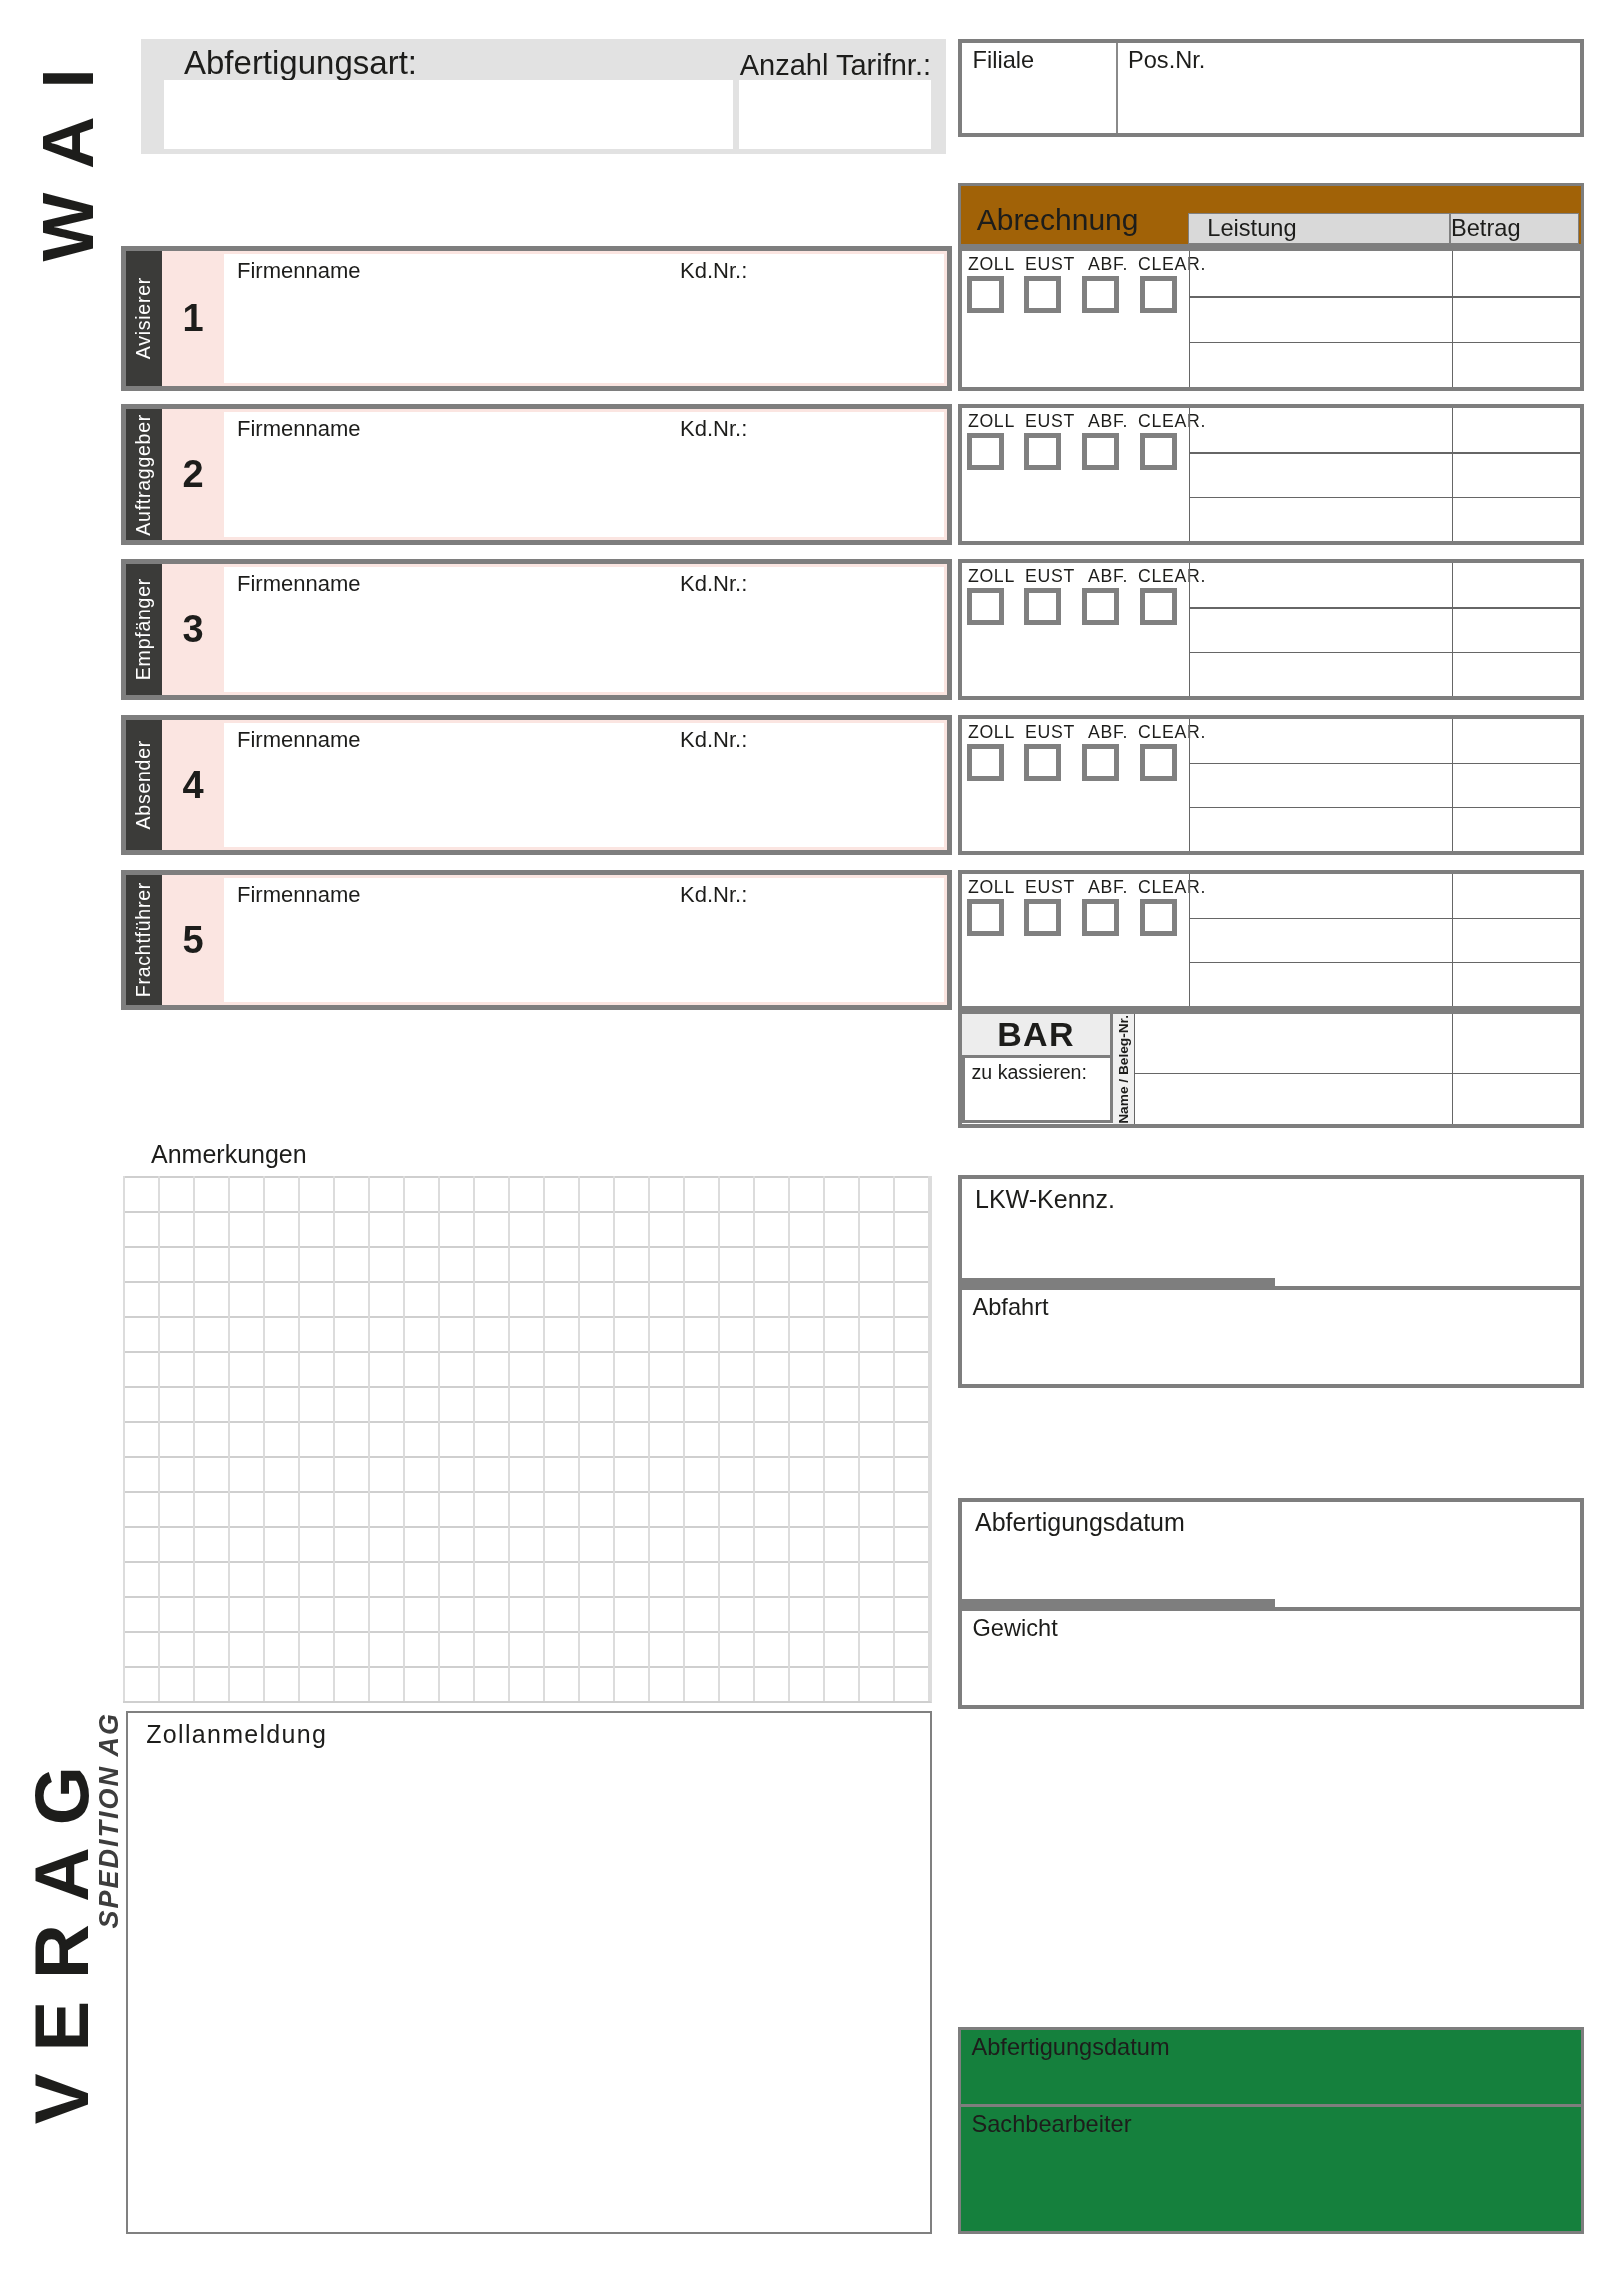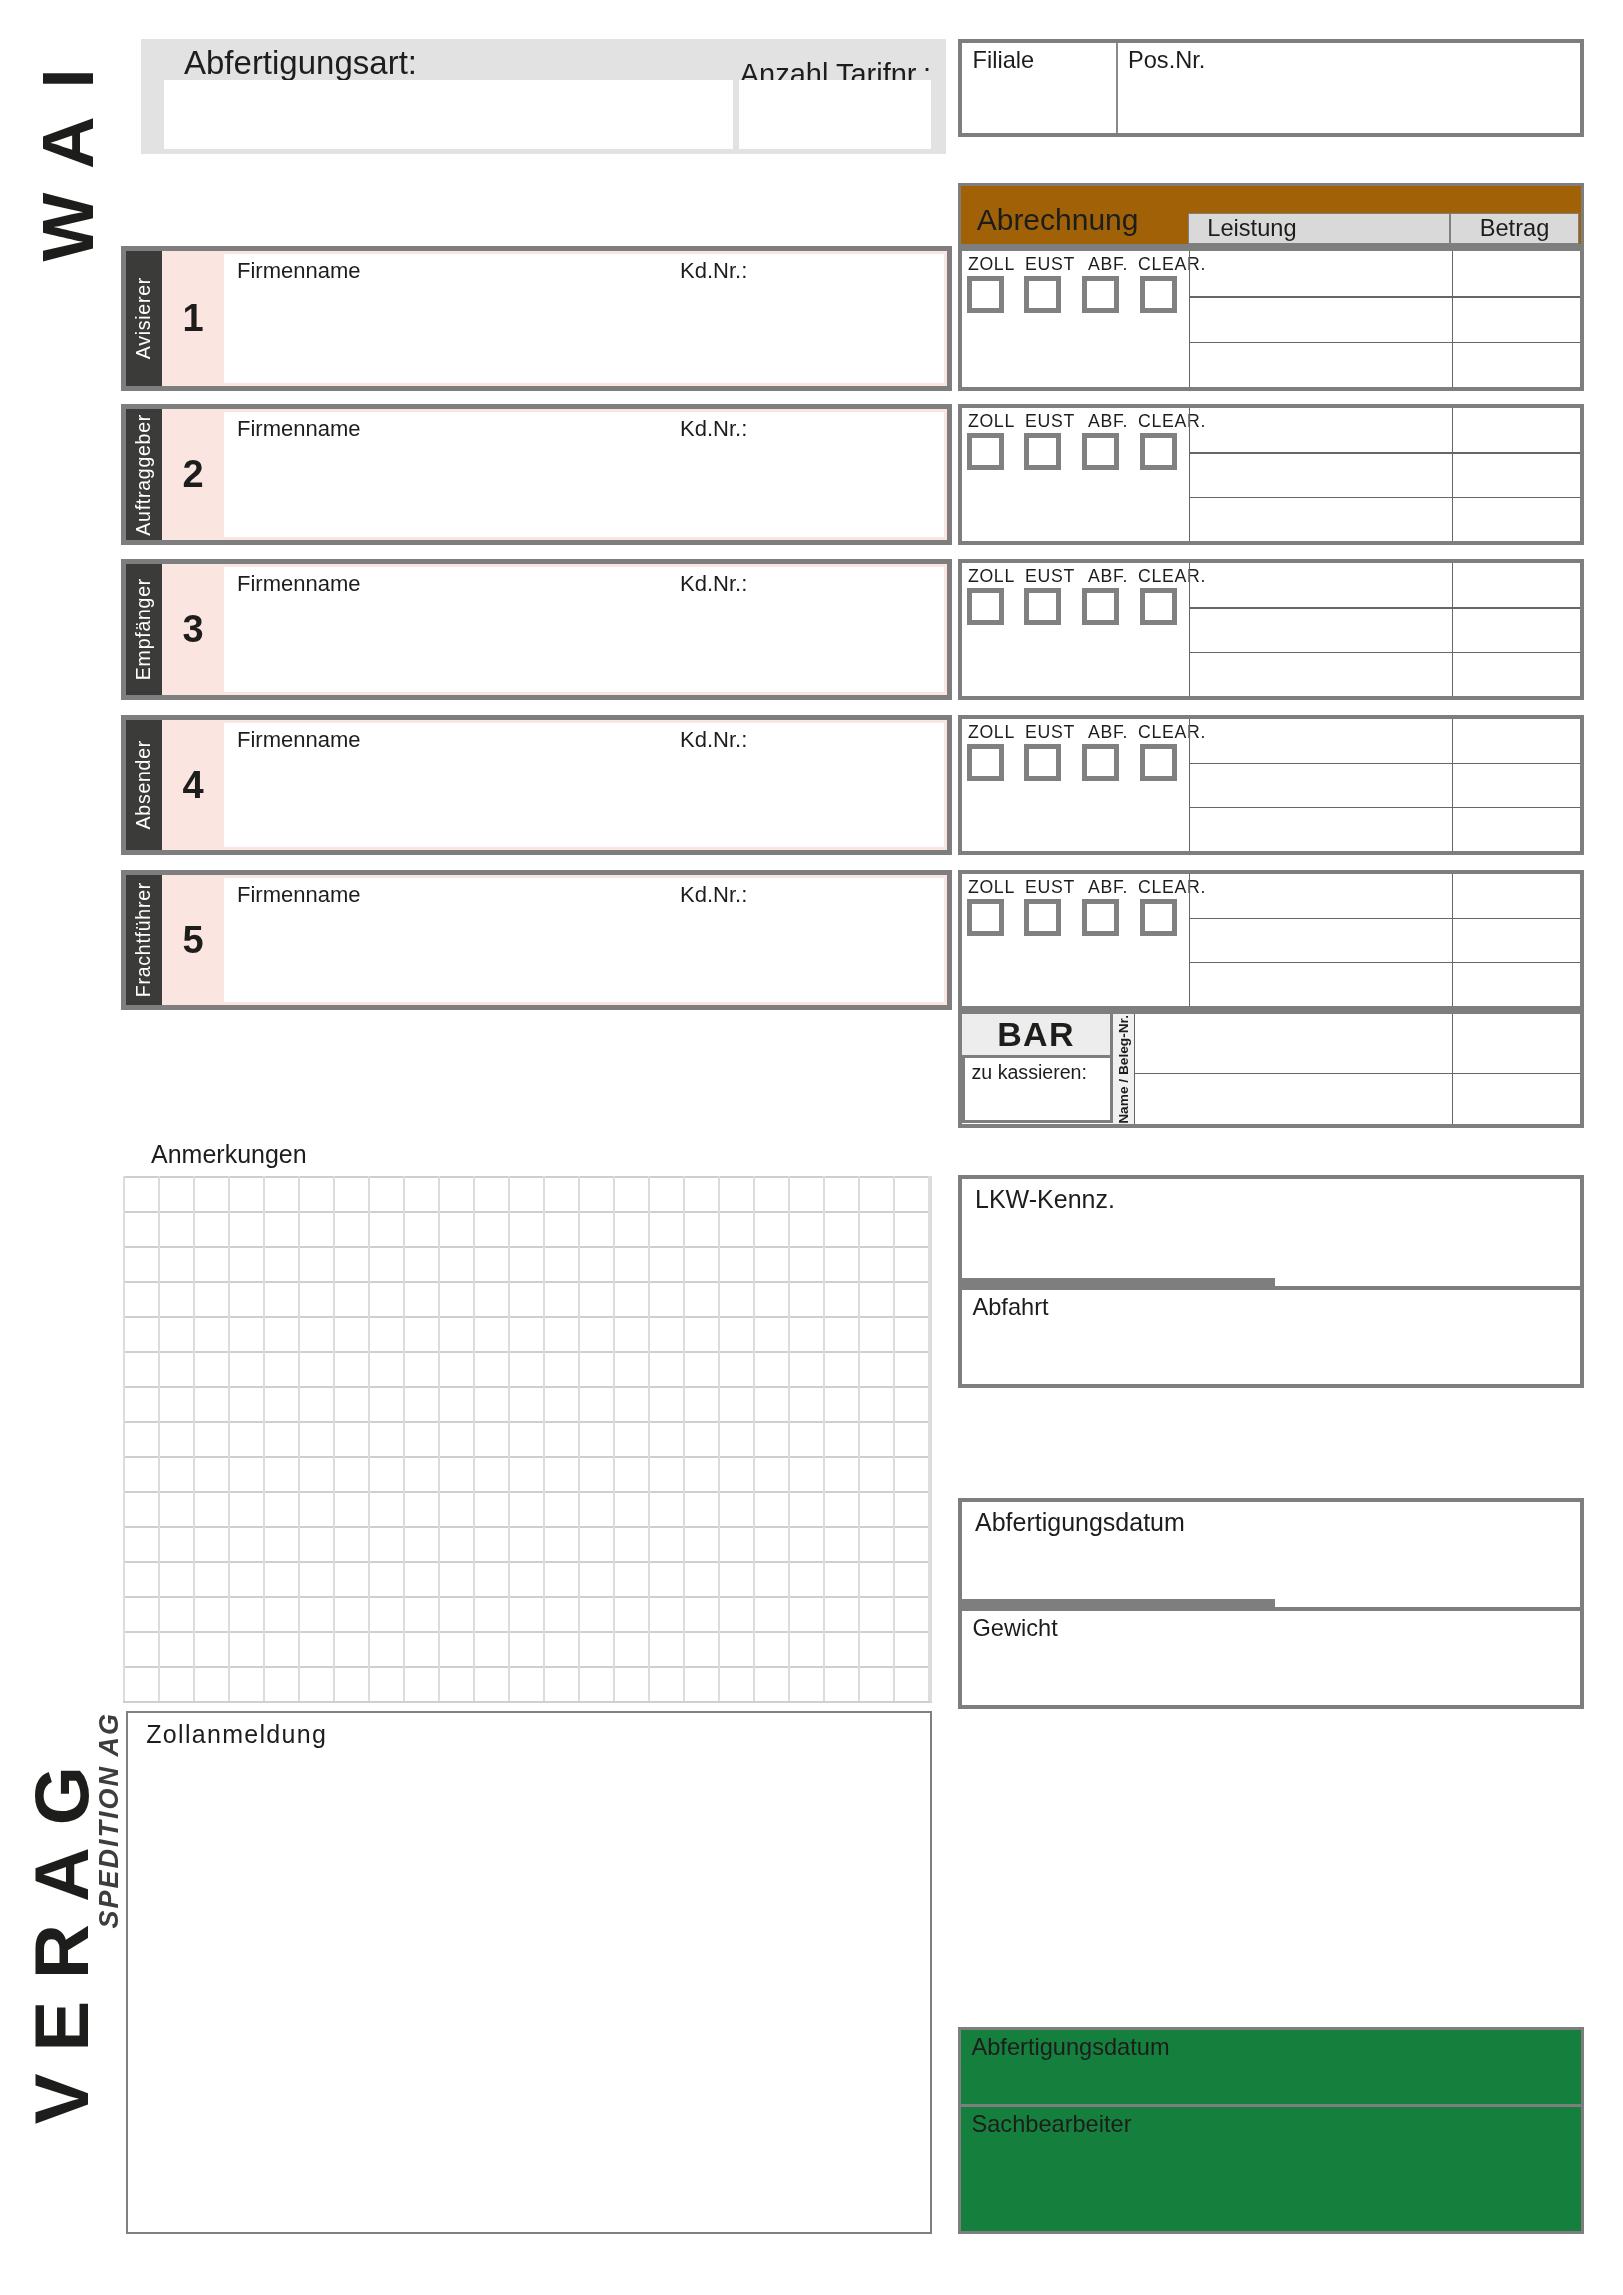--- a/index.html
+++ b/index.html
@@ -43,21 +43,21 @@
     font-size:27px; font-weight:700; font-style:italic; letter-spacing:2px; color:#3d3d3d;
   }
 
   
   .top-header {
     position:absolute; left:141px; top:39px; width:805px; height:115px;
     background:#e2e2e2;
   }
   .abfertigung-label { position:absolute; left:43px; top:5.2px; font-size:33px; }
   .abfertigung-input { position:absolute; left:23px; top:41px; width:569px; height:69px; background:#ffffff; }
-  .anzahl-label { position:absolute; right:15px; top:19px; font-size:29px;text-decoration:underline; }
+  .anzahl-label { position:absolute; right:15px; top:10px; font-size:29px; }
   .anzahl-input { position:absolute; left:598px; top:41px; width:192px; height:69px; background:#ffffff; }
 
   .filiale-box {
     position:absolute; left:958px; top:39px; width:626px; height:98px;
     background:#ffffff; border:4.6px solid #7e7e7e;
   }
   .filiale-divider { position:absolute; left:154px; top:0; bottom:0; width:2px; background:#8a8a8a; }
   .filiale-label { left:10.5px; top:5.2px; font-size:23.6px; }
   .posnr-label { left:166px; top:5.2px; font-size:23.6px; }
 
@@ -65,21 +65,21 @@
   .abr-header {
     position:absolute; left:958px; top:183px; width:626px; height:64px;
     background:#a16207; border:3.9px solid #7e7e7e;
   }
   .abr-title { position:absolute; left:15.7px; top:17px; font-size:30px; }
   .col-head {
     position:absolute; top:27px; height:31px; background:#d9d9d9;
     border:1.3px solid #808080; display:flex; align-items:center; font-size:23.6px;
   }
   .col-leistung { left:227px; width:262px; padding-left:18.3px; }
-  .col-betrag  { left:489px; width:129px; justify-content:center; }
+  .col-betrag  { left:489px; width:129px; }
 
   
   .party-row {
     position:absolute; left:121px; width:831px;
     background:#fbe5e1; border:5.2px solid #7e7e7e;
   }
   .row-1 { top:246px; height:145px; }
   .row-2 { top:404px; height:141px; }
   .row-3 { top:559px; height:141px; }
   .row-4 { top:715px; height:140px; }

